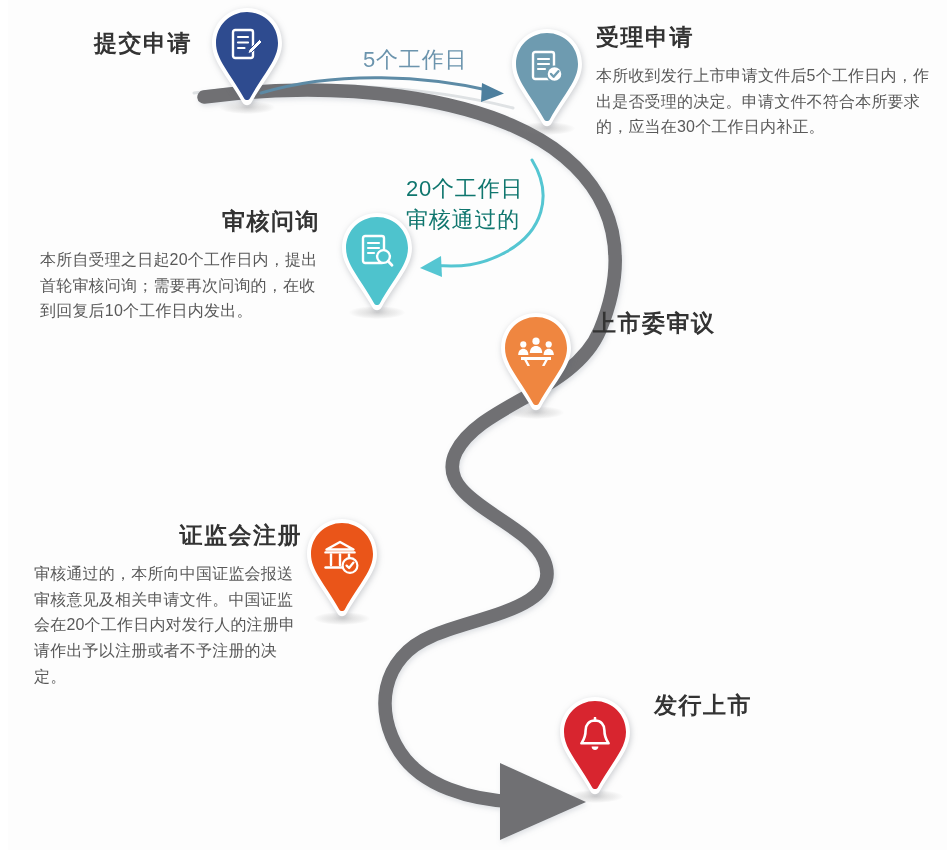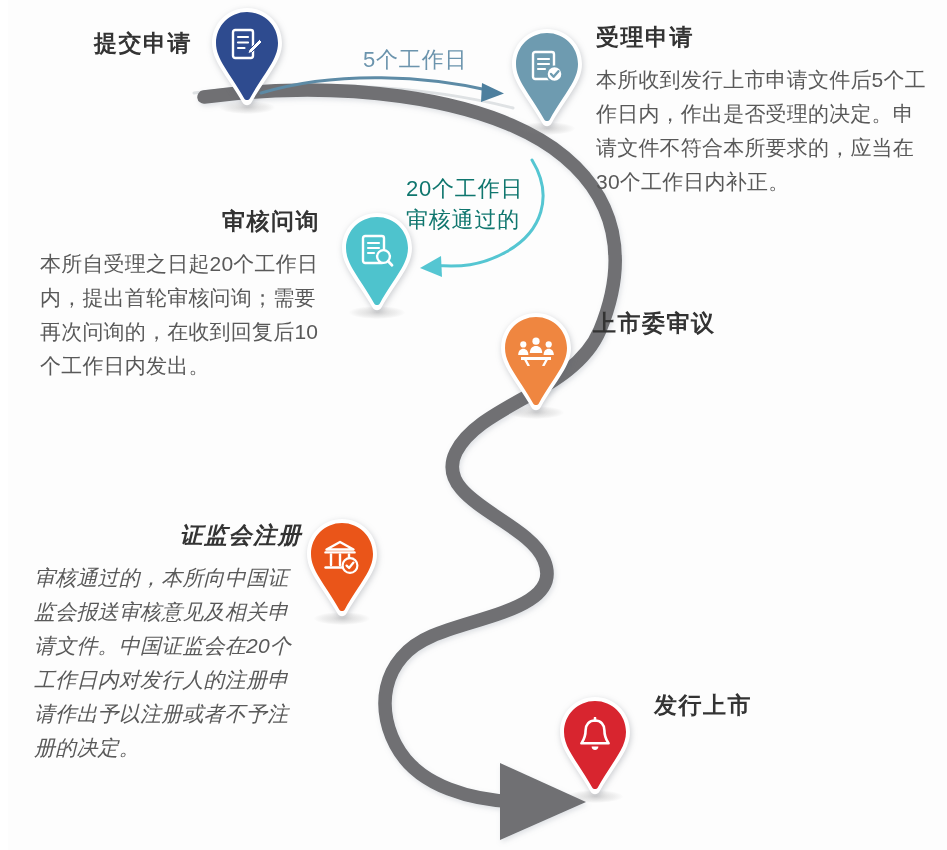--- a/index.html
+++ b/index.html
@@ -66,21 +66,21 @@
   .block .b-title {
     font-size: 23px;
     font-weight: bold;
     color: #333333;
     letter-spacing: 1.5px;
     line-height: 1.2;
     margin: 0 0 11px 0;
     white-space: nowrap;
   }
   .block .b-body {
-    font-size: 21px;
+    font-size: 16px;
     color: #595959;
     line-height: 1.62;
     margin: 0;
     letter-spacing: 0.2px;
   }
   .block.right { text-align: left; }
   .block.left  { text-align: left; }
   .block.left .b-title { text-align: right; }
 
   
@@ -260,21 +260,21 @@
         <line x1="25" y1="14.5" x2="25" y2="21" stroke="#ffffff" stroke-width="2.4" stroke-linecap="round"></line>
 
         <line x1="1.5" y1="27.5" x2="22" y2="27.5" stroke="#ffffff" stroke-width="2.4" stroke-linecap="round"></line>
 
         <circle cx="26" cy="25.5" r="7.4" fill="#ea5519" stroke="#ffffff" stroke-width="2.2"></circle>
         <path d="M22.6 25.6 L25.1 28 L29.5 22.6" fill="none" stroke="#ffffff" stroke-width="2.3" stroke-linecap="round" stroke-linejoin="round"></path>
       </svg>
     </div>
   </div>
 
-  <div class="block left" style="left:26px; top:522px; width:268px;font-style:italic;">
+  <div class="block left" style="left:26px; top:522px; width:268px;">
     <div class="b-title">证监会注册</div>
     <div class="b-body">审核通过的，本所向中国证监会报送审核意见及相关申请文件。中国证监会在20个工作日内对发行人的注册申请作出予以注册或者不予注册的决定。</div>
   </div>
 
   <div class="pin" style="left:546px; top:695px;">
     <div class="pin-shadow"></div>
     <svg class="pin-body" viewBox="0 0 82 104">
       <path d="M41 2 C21.5 2 6 17.5 6 37 C6 55 20 68 36.5 96.5 C38.6 100 43.4 100 45.5 96.5 C62 68 76 55 76 37 C76 17.5 60.5 2 41 2 Z" fill="#ffffff"></path>
       <path d="M41 6 C23.7 6 10 19.7 10 37 C10 53.4 23 65.6 38.2 92.4 C39.5 94.6 42.5 94.6 43.8 92.4 C59 65.6 72 53.4 72 37 C72 19.7 58.3 6 41 6 Z" fill="#d8252f"></path>
     </svg>

